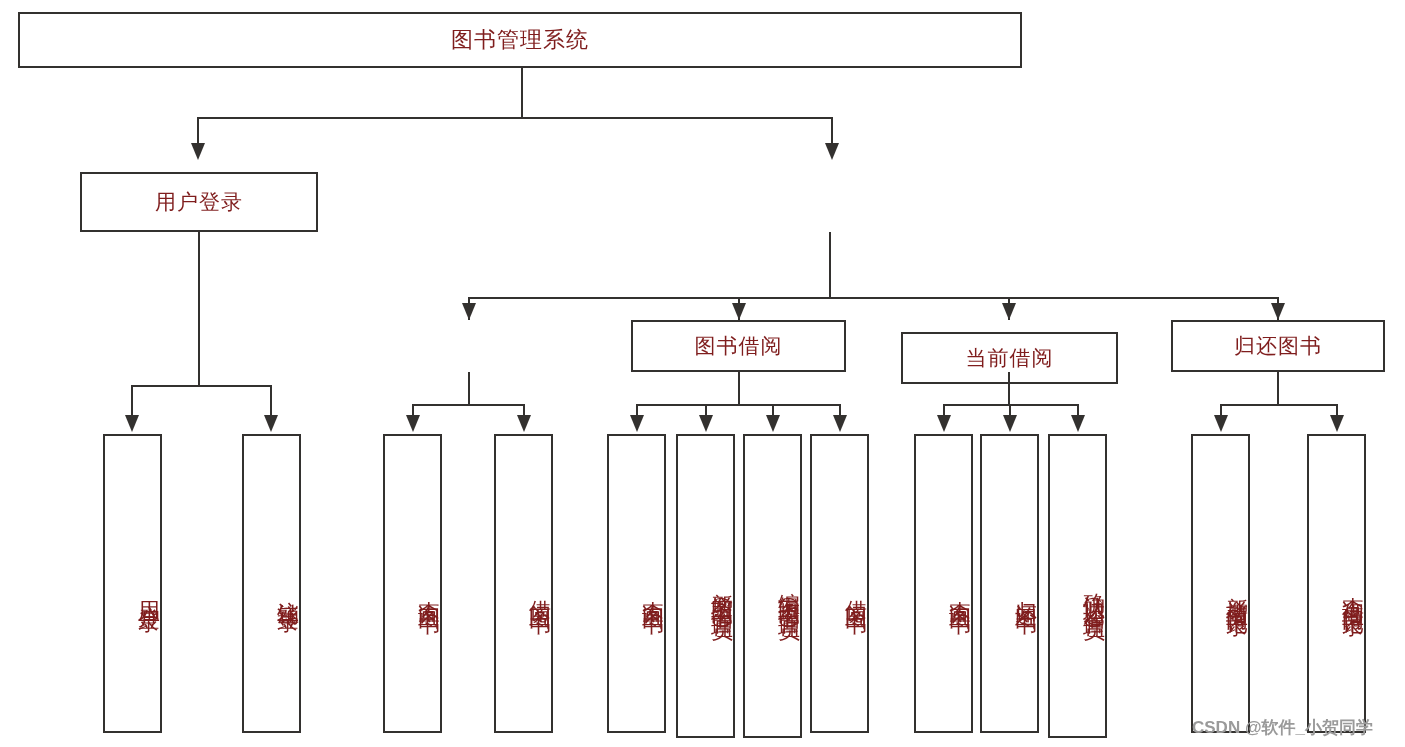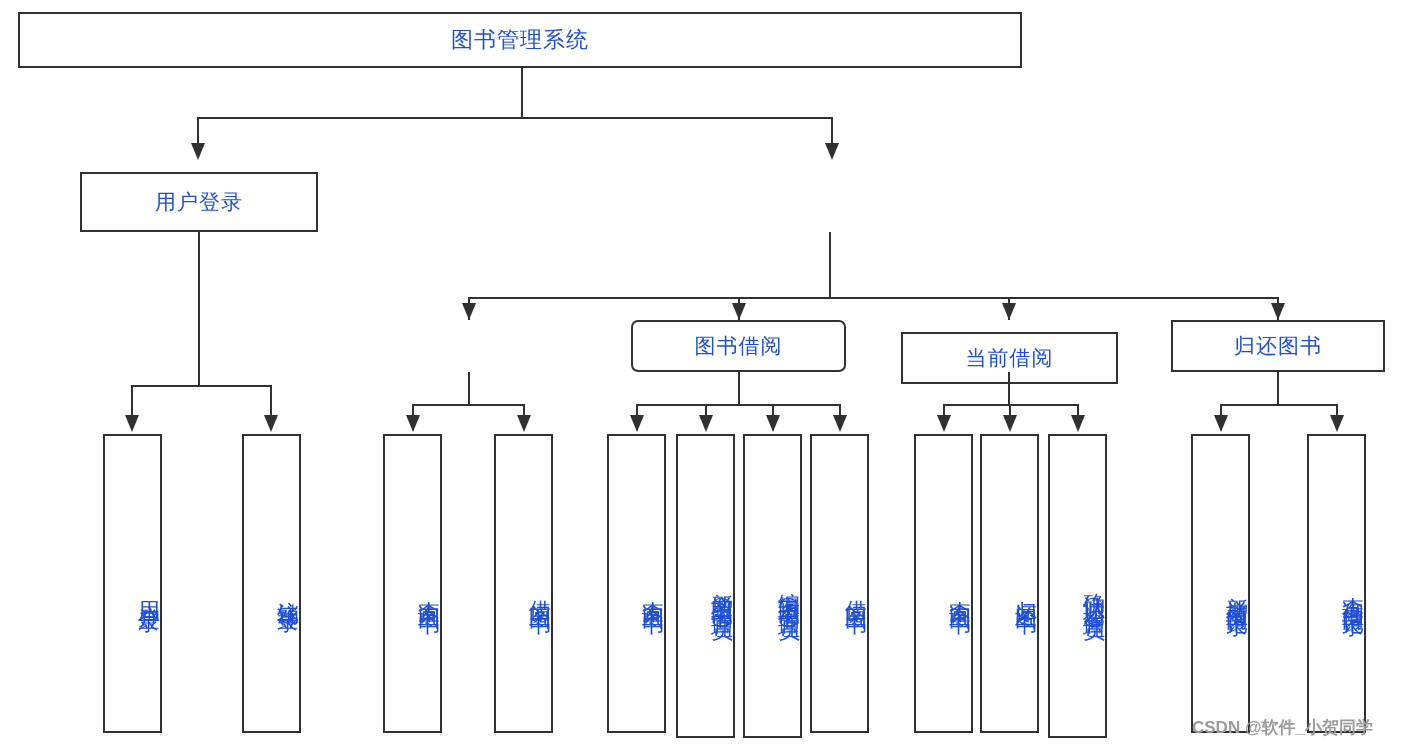--- a/index.html
+++ b/index.html
@@ -18,21 +18,21 @@
     overflow: hidden;
   }
   .node {
     position: absolute;
     box-sizing: border-box;
     border: 2px solid #33312f;
     background: #ffffff;
     display: flex;
     align-items: center;
     justify-content: center;
-    color: #1d4ed8;
+    color: #7f1d1d;
   }
   .node.h {
     font-size: 21px;
     letter-spacing: 1px;
     line-height: 1.2;
   }
   .node.root {
     font-size: 22px;
   }
   .node.v {
@@ -105,21 +105,21 @@
   <div class="edge hline" style="left:468px; top:297px; width:811px;"></div>
   <div class="edge vline" style="left:468px; top:297px; height:23px;"></div>
   <div class="arrow" style="left:462px; top:303px;"></div>
   <div class="edge vline" style="left:738px; top:297px; height:23px;"></div>
   <div class="arrow" style="left:732px; top:303px;"></div>
   <div class="edge vline" style="left:1008px; top:297px; height:23px;"></div>
   <div class="arrow" style="left:1002px; top:303px;"></div>
   <div class="edge vline" style="left:1277px; top:297px; height:23px;"></div>
   <div class="arrow" style="left:1271px; top:303px;"></div>
 
-  <div class="node h" style="left:631px; top:320px; width:215px; height:52px;border-radius:7px;">
+  <div class="node h" style="left:631px; top:320px; width:215px; height:52px;">
     <span>图书借阅</span>
   </div>
   <div class="node h" style="left:901px; top:320px; width:217px; height:52px;margin-top:12px;">
     <span>当前借阅</span>
   </div>
   <div class="node h" style="left:1171px; top:320px; width:214px; height:52px;">
     <span>归还图书</span>
   </div>
 
   <div class="edge vline" style="left:468px; top:372px; height:33px;"></div>

